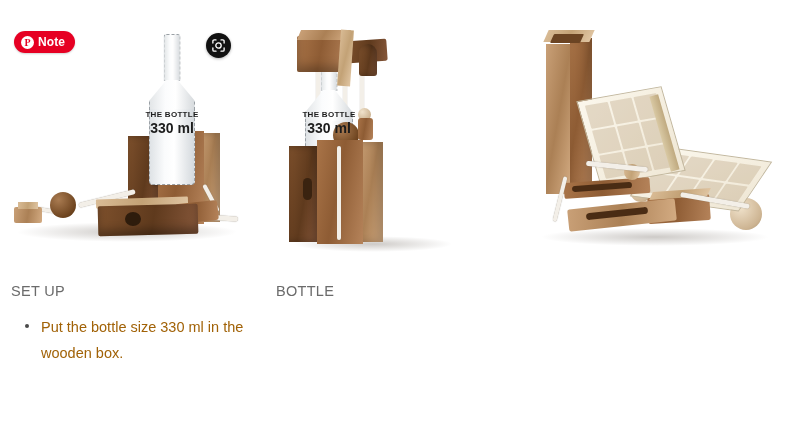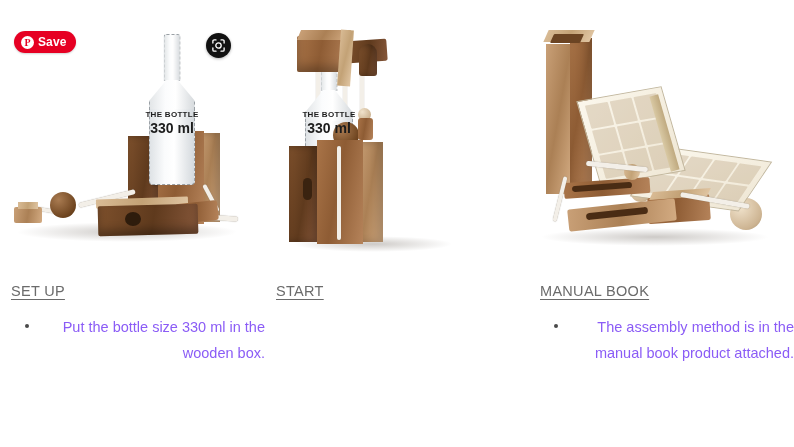--- a/index.html
+++ b/index.html
@@ -196,38 +196,36 @@
     position: relative;
   }
   .cap.k1 { margin-left: 11px; }
   .cap.k2 { margin-left: 11px; }
   .cap.k3 { margin-left: 10px; }
 
   .cap-heading {
     font-size: 14.5px;
     color: #6b6b6b;
     letter-spacing: .3px;
-    text-decoration: underline;
     text-underline-offset: 3px;
     margin: 18px 0 0 0;
     display: inline-block;
     font-weight: normal;
   }
   .cap-list {
     margin: 14px 0 0 0;
     padding: 0 0 0 30px;
     list-style: none;
   }
   .cap-list li {
     position: relative;
     font-size: 14.5px;
     line-height: 26px;
-    color: #8b5cf6;
+    color: #a16207;
     margin-bottom: 3px;
-    text-align: right;
   }
   .cap-list li .bullet {
     position: absolute;
     left: -16px;
     top: 10px;
     width: 4px; height: 4px;
     border-radius: 50%;
     background: #4a4a4a;
   }
 </style>
@@ -393,21 +391,21 @@
       <div class="ball pale" style="left:100px; top:180px; width:22px; height:22px;"></div>
       <div class="ball pale" style="left:200px; top:198px; width:32px; height:32px;"></div>
       <div class="wood-pale" style="position:absolute; left:94px; top:164px; width:16px; height:16px; z-index:21;
                   border-radius:50%;"></div>
     </div>
   </div>
 </div>
 
 <div class="pin-save-btn">
   <span class="pin-glyph">P</span>
-  <span class="pin-label">Save</span>
+  <span class="pin-label">Note</span>
 </div>
 
 <div class="lens-btn">
   <svg width="15" height="15" viewBox="0 0 24 24" aria-hidden="true">
     <path d="M3 8V5a2 2 0 0 1 2-2h3M21 8V5a2 2 0 0 0-2-2h-3M3 16v3a2 2 0 0 0 2 2h3M21 16v3a2 2 0 0 1-2 2h-3" fill="none" stroke="#ffffff" stroke-width="2.1" stroke-linecap="round"></path>
     <circle cx="12" cy="12" r="4.3" fill="none" stroke="#ffffff" stroke-width="2.1"></circle>
   </svg>
 </div>
 
 <div class="captions">
@@ -416,25 +414,16 @@
     <div class="cap-heading">SET UP</div>
     <ul class="cap-list">
       <li>
         <span class="bullet"></span>
         <span>Put the bottle size 330 ml in the wooden box.</span>
       </li>
     </ul>
   </div>
 
   <div class="cap k2">
-    <div class="cap-heading">START</div>
+    <div class="cap-heading">BOTTLE</div>
   </div>
 
-  <div class="cap k3">
-    <div class="cap-heading">MANUAL BOOK</div>
-    <ul class="cap-list">
-      <li>
-        <span class="bullet"></span>
-        <span>The assembly method is in the manual book product attached.</span>
-      </li>
-    </ul>
-  </div>
 </div>
 
 </body></html>

